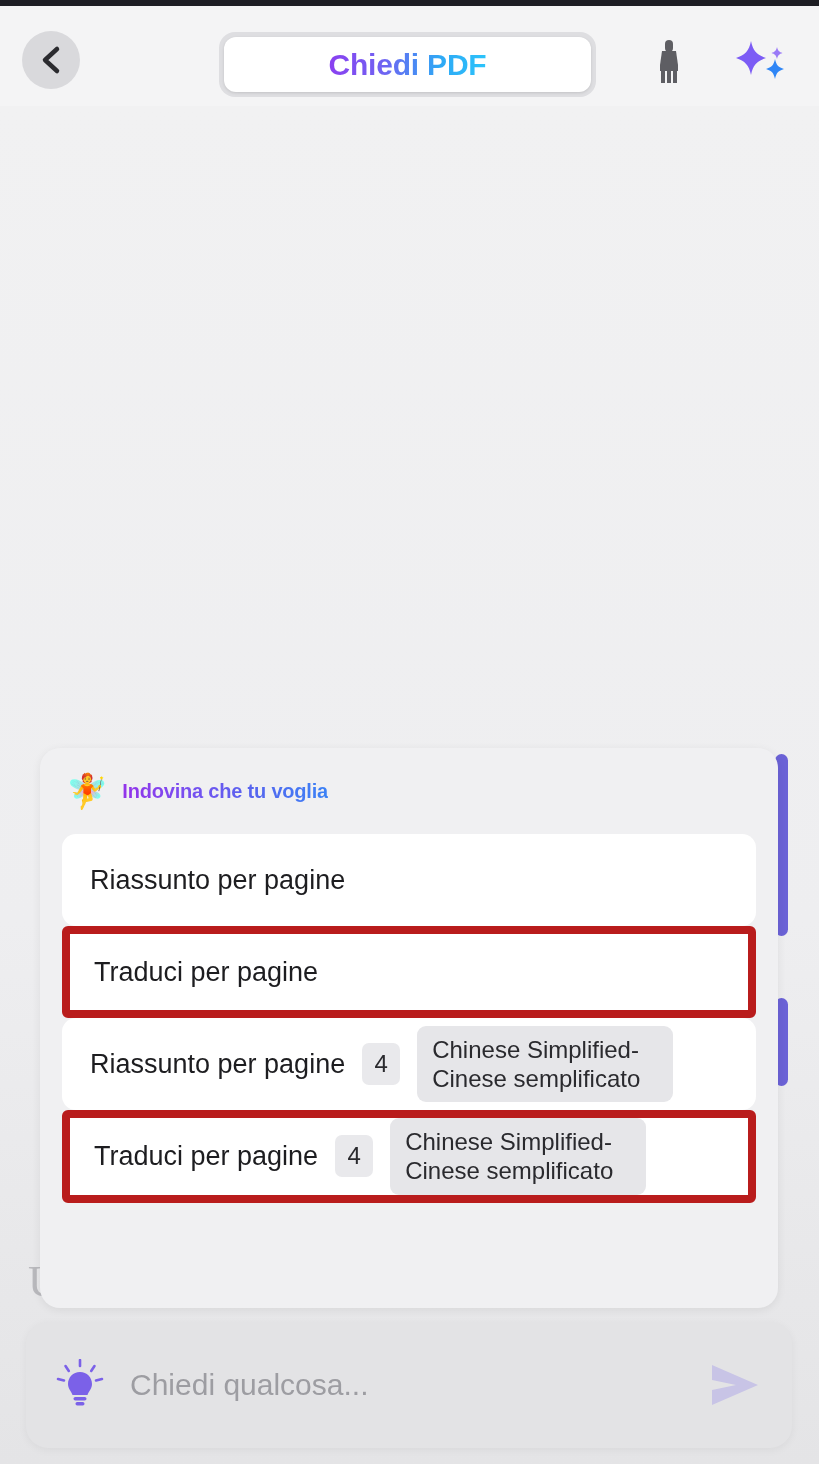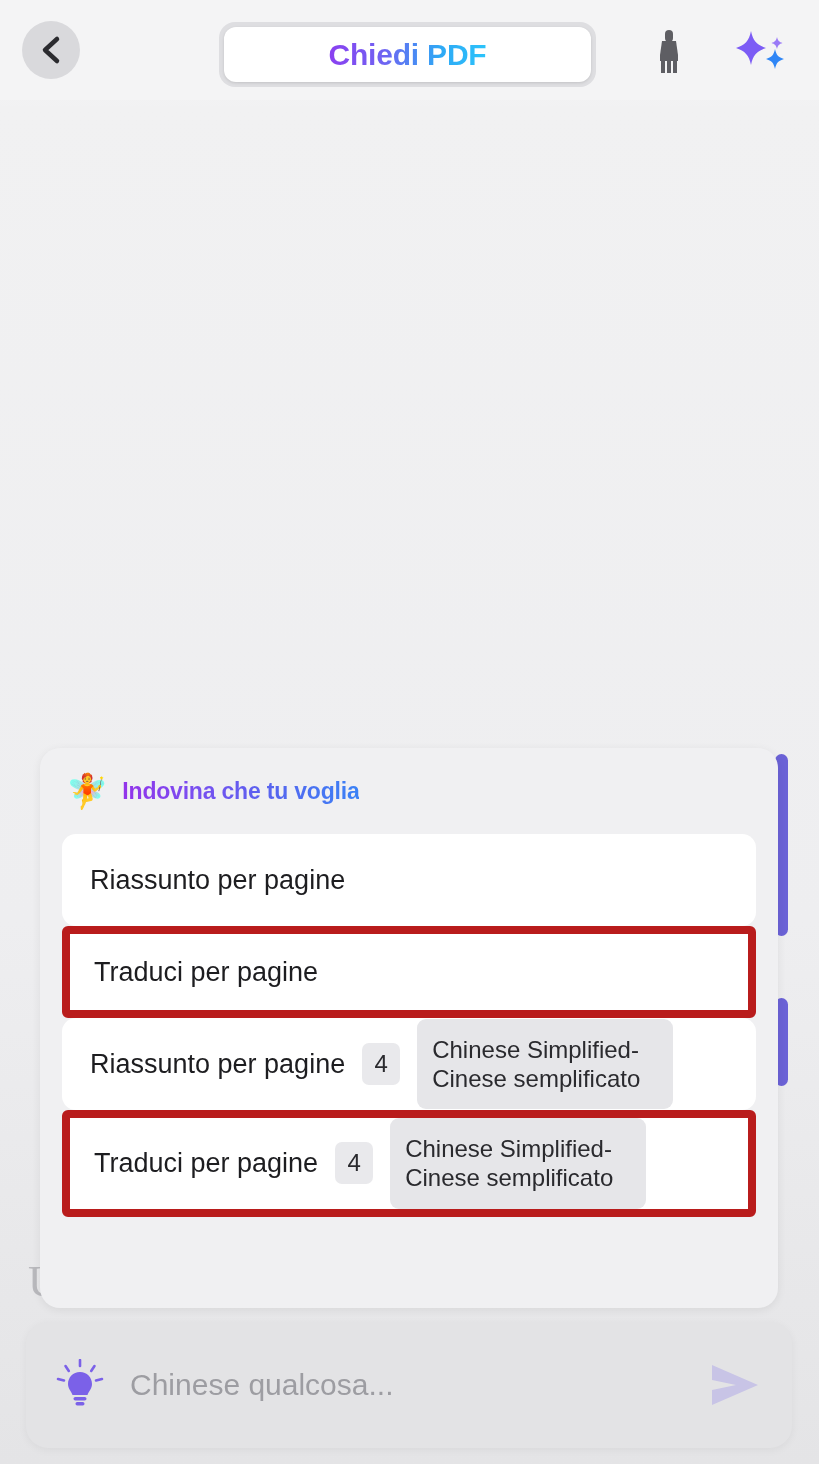--- a/index.html
+++ b/index.html
@@ -21,21 +21,21 @@
     position: absolute;
     top: 0; left: 0;
     width: 819px;
     height: 6px;
     background: #1c1c22;
   }
 
   
   .header {
     position: absolute;
-    top: 0; left: 0;
+    top: 10px; left: 0;
     width: 819px;
     height: 100px;
     background: #f4f4f5;
     display: flex;
     align-items: center;
     padding: 0 22px;
   }
 
   .back-button {
     width: 58px; height: 58px;
@@ -144,21 +144,21 @@
 
   .suggest-title-row {
     display: flex;
     align-items: center;
     gap: 14px;
     height: 86px;
     padding-left: 4px;
   }
   .fairy-icon { font-size: 34px; line-height: 1; }
   .suggest-title {
-    font-size: 23px;
+    font-size: 20px;
     font-weight: 700;
     background: linear-gradient(90deg, #9333ea 0%, #7a4ef0 30%, #5566ef 65%, #3b82f6 100%);
     -webkit-background-clip: text;
     background-clip: text;
     -webkit-text-fill-color: transparent;
     color: transparent;
     letter-spacing: -0.2px;
     text-decoration: underline;
   }
 
@@ -194,21 +194,21 @@
     align-items: center;
     justify-content: center;
     font-size: 24px;
     color: #2a2a2e;
     padding: 0 9px;
   }
 
   .lang-pill {
     background: #e6e6e9;
     border-radius: 9px;
-    padding: 16px 15px;
+    padding: 9px 15px;
     font-size: 24px;
     line-height: 1.22;
     color: #2a2a2e;
     max-width: 256px;
   }
 
   
   .input-bar {
     position: absolute;
     left: 26px;
@@ -324,19 +324,19 @@
       <rect x="19.5" y="43" width="9" height="3.4" rx="1.7" fill="#7b61e8"></rect>
       <g stroke="#7b61e8" stroke-width="2.6" stroke-linecap="round">
         <line x1="24" y1="1" x2="24" y2="7"></line>
         <line x1="9.5" y1="7" x2="12.8" y2="12"></line>
         <line x1="38.5" y1="7" x2="35.2" y2="12"></line>
         <line x1="2" y1="20" x2="8" y2="21.5"></line>
         <line x1="46" y1="20" x2="40" y2="21.5"></line>
       </g>
     </svg>
   </span>
-  <span class="input-placeholder">Chinese qualcosa...</span>
+  <span class="input-placeholder">Chiedi qualcosa...</span>
   <span class="send-wrap">
     <svg width="56" height="48" viewBox="0 0 56 48">
       <path d="M6 4 L52 24 L6 44 L6 29 L30 24 L6 19 Z" fill="#c8c4e6"></path>
     </svg>
   </span>
 </div>
 
 </body></html>

